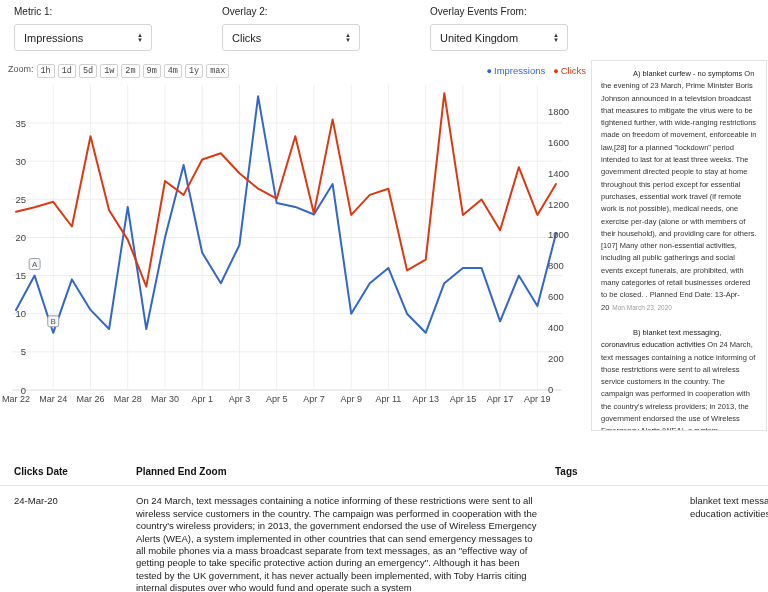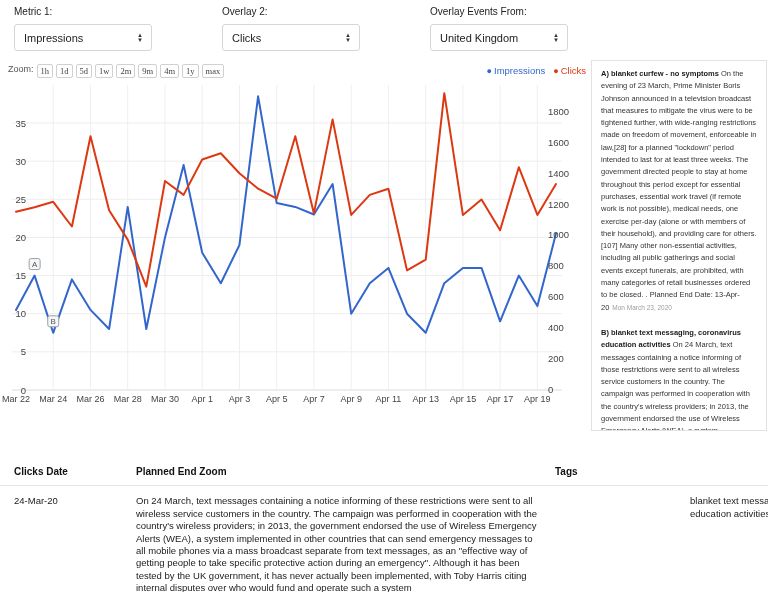--- a/index.html
+++ b/index.html
@@ -13,31 +13,31 @@
   .ctl-select { width:138px; height:27px; border:1px solid #d6d6d6; border-radius:3px;
     background:#fff; display:flex; align-items:center; justify-content:space-between;
     padding:0 8px 0 9px; font-size:11px; color:#222; cursor:default; }
   .updown { display:flex; flex-direction:column; line-height:4.5px; font-size:6px; color:#333; }
 
   
   .chart-wrap { position:absolute; top:59px; left:0; width:591px; height:346px; }
   .zoom-bar { position:absolute; top:5px; left:8px; font-size:9px; color:#555;
     display:flex; align-items:flex-start; gap:3px; z-index:3; }
   .zoom-btn { border:1px solid #d0d0d0; border-radius:2px; background:#fff; color:#444;
-    font-size:8.5px; padding:1px 3px; font-family:Liberation Serif, serif; }
+    font-size:8.5px; padding:1px 3px; font-family:Liberation Mono, monospace; }
   .legend { position:absolute; top:6px; right:5px; font-size:9.5px; display:flex; gap:8px; z-index:3; }
   .legend-item { display:flex; align-items:center; gap:2px; }
   .legend-dot { font-size:9px; }
   #chart-svg { position:absolute; top:0; left:0; }
 
   
   .events-panel { position:absolute; top:60px; left:591px; width:176px; height:371px;
     border:1px solid #e2e2e2; background:#fff; padding:7px 9px; overflow:hidden; }
   .event { margin-bottom:13px; font-size:7.5px; line-height:12.3px; color:#333; }
-  .ev-title { font-weight:bold; color:#1a1a1a; }
+  .ev-title { font-weight:normal; color:#1a1a1a;margin-left:32px; }
   .ev-stamp { font-size:6.5px; color:#9aa0a6; margin-left:3px; }
 
   
   .mtable { position:absolute; top:456px; left:0; width:820px; }
   .trow { display:grid; grid-template-columns:122px 419px 135px 140px;
     padding:9px 0 9px 14px; border-bottom:1px solid #e6e6e6;
     font-size:9.5px; line-height:12.4px; color:#202124; }
   .trow.head { font-size:10px; font-weight:bold; color:#111; padding:10px 0 7px 14px; }
   .cell-measure { padding-right:14px; }
   .cell-tags { padding-right:8px; }

